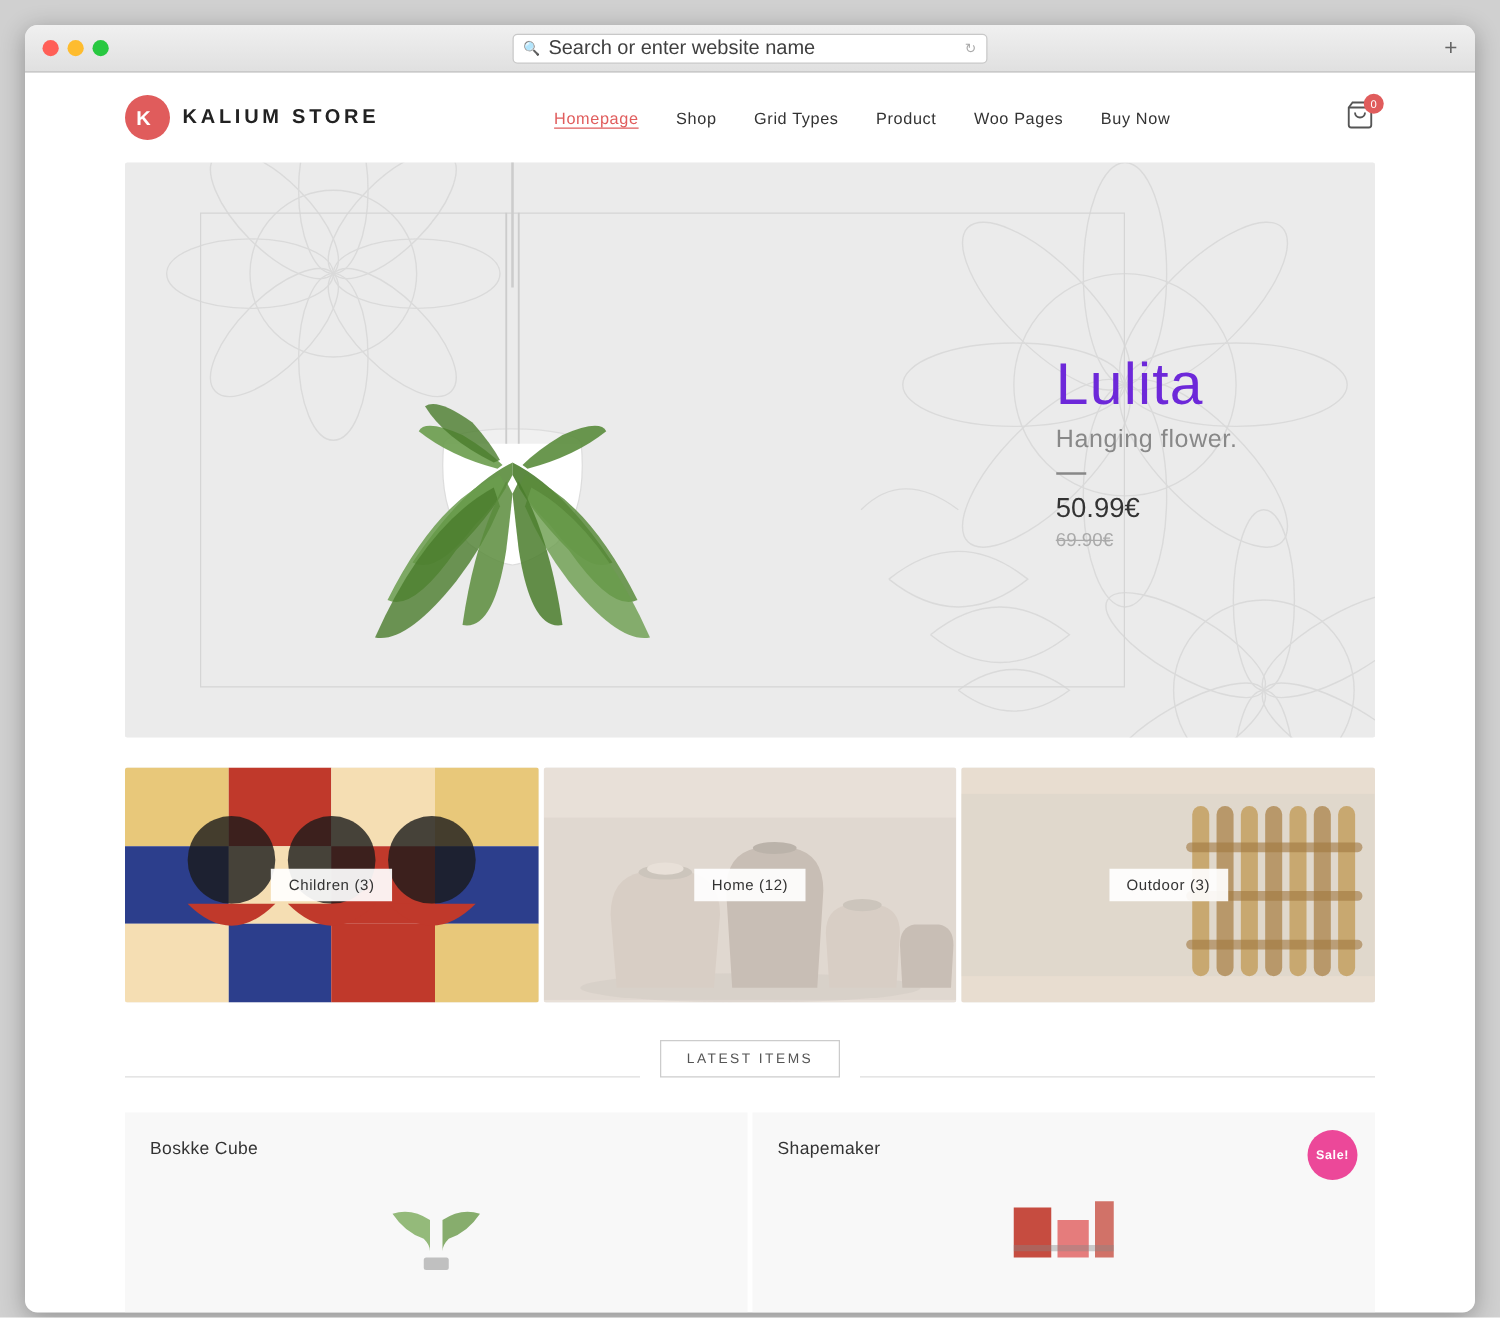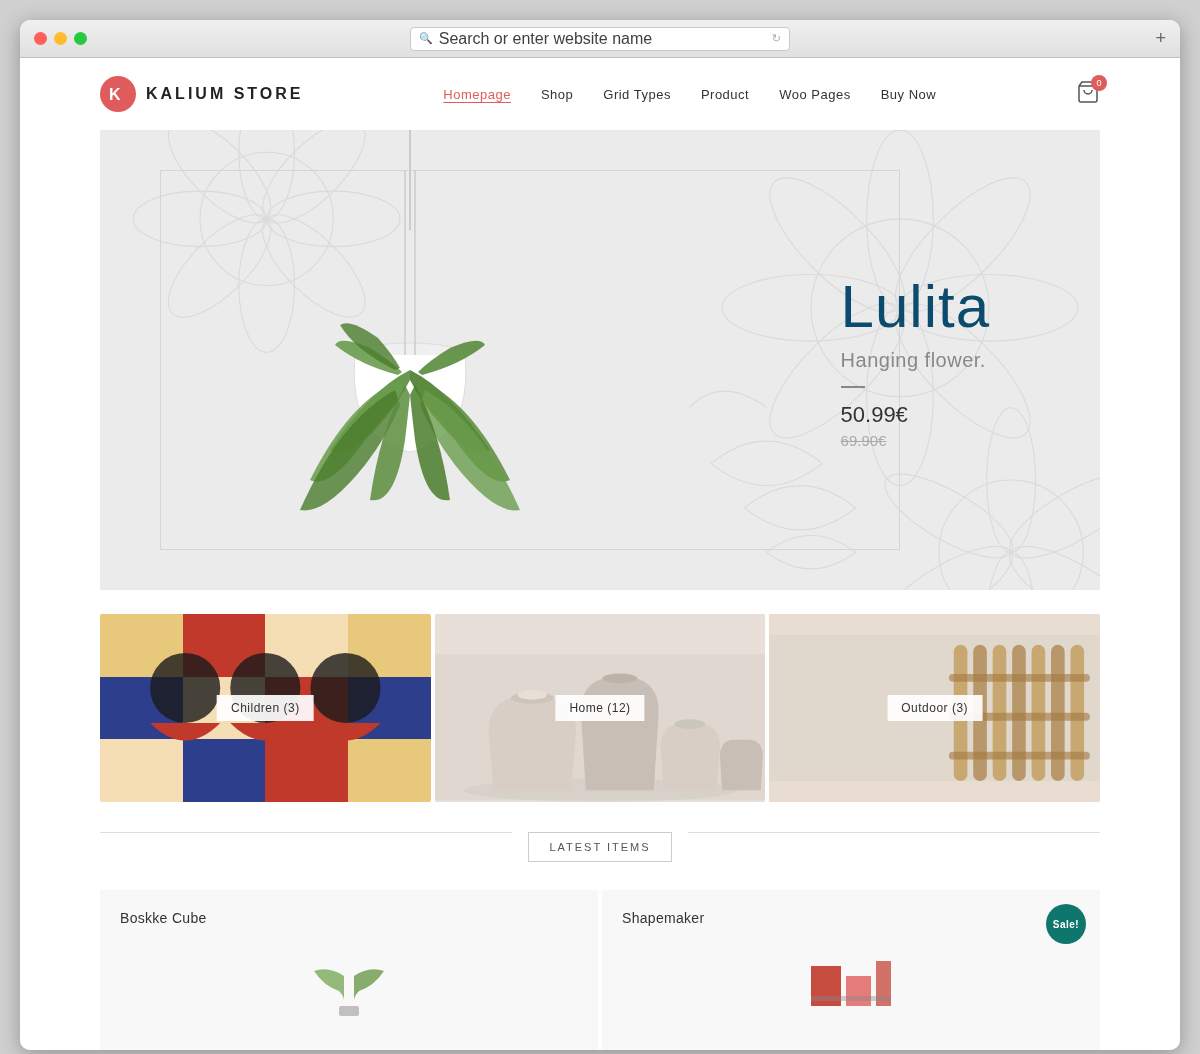--- a/index.html
+++ b/index.html
@@ -213,23 +213,23 @@
     
     .hero-text {
       position: absolute;
       right: 110px;
       top: 50%;
       transform: translateY(-50%);
       text-align: left;
     }
 
     .hero-product-name {
-      font-size: 60px;
+      font-size: 47px;
       font-weight: 300;
-      color: #0c4a6e;
+      color: #6d28d9;
       letter-spacing: 1px;
       line-height: 1.2;
     }
 
     .hero-subtitle {
       font-size: 20px;
       color: #888;
       margin-top: 6px;
       letter-spacing: 0.5px;
     }
@@ -318,21 +318,21 @@
       overflow: hidden;
     }
 
     
     .latest-section {
       margin: 30px 80px 0;
     }
 
     .latest-header {
       display: flex;
-      align-items: flex-start;
+      align-items: flex-end;
       gap: 16px;
       margin-bottom: 28px;
     }
 
     .latest-line {
       flex: 1;
       height: 1px;
       background: #ddd;
     }
 
@@ -364,21 +364,21 @@
       font-size: 14px;
       color: #333;
       font-weight: 400;
       letter-spacing: 0.3px;
     }
 
     .sale-badge {
       position: absolute;
       top: 14px;
       right: 14px;
-      background: #0f766e;
+      background: #ec4899;
       color: white;
       border-radius: 50%;
       width: 40px;
       height: 40px;
       display: flex;
       align-items: center;
       justify-content: center;
       font-size: 10px;
       font-weight: 600;
       letter-spacing: 0.5px;

